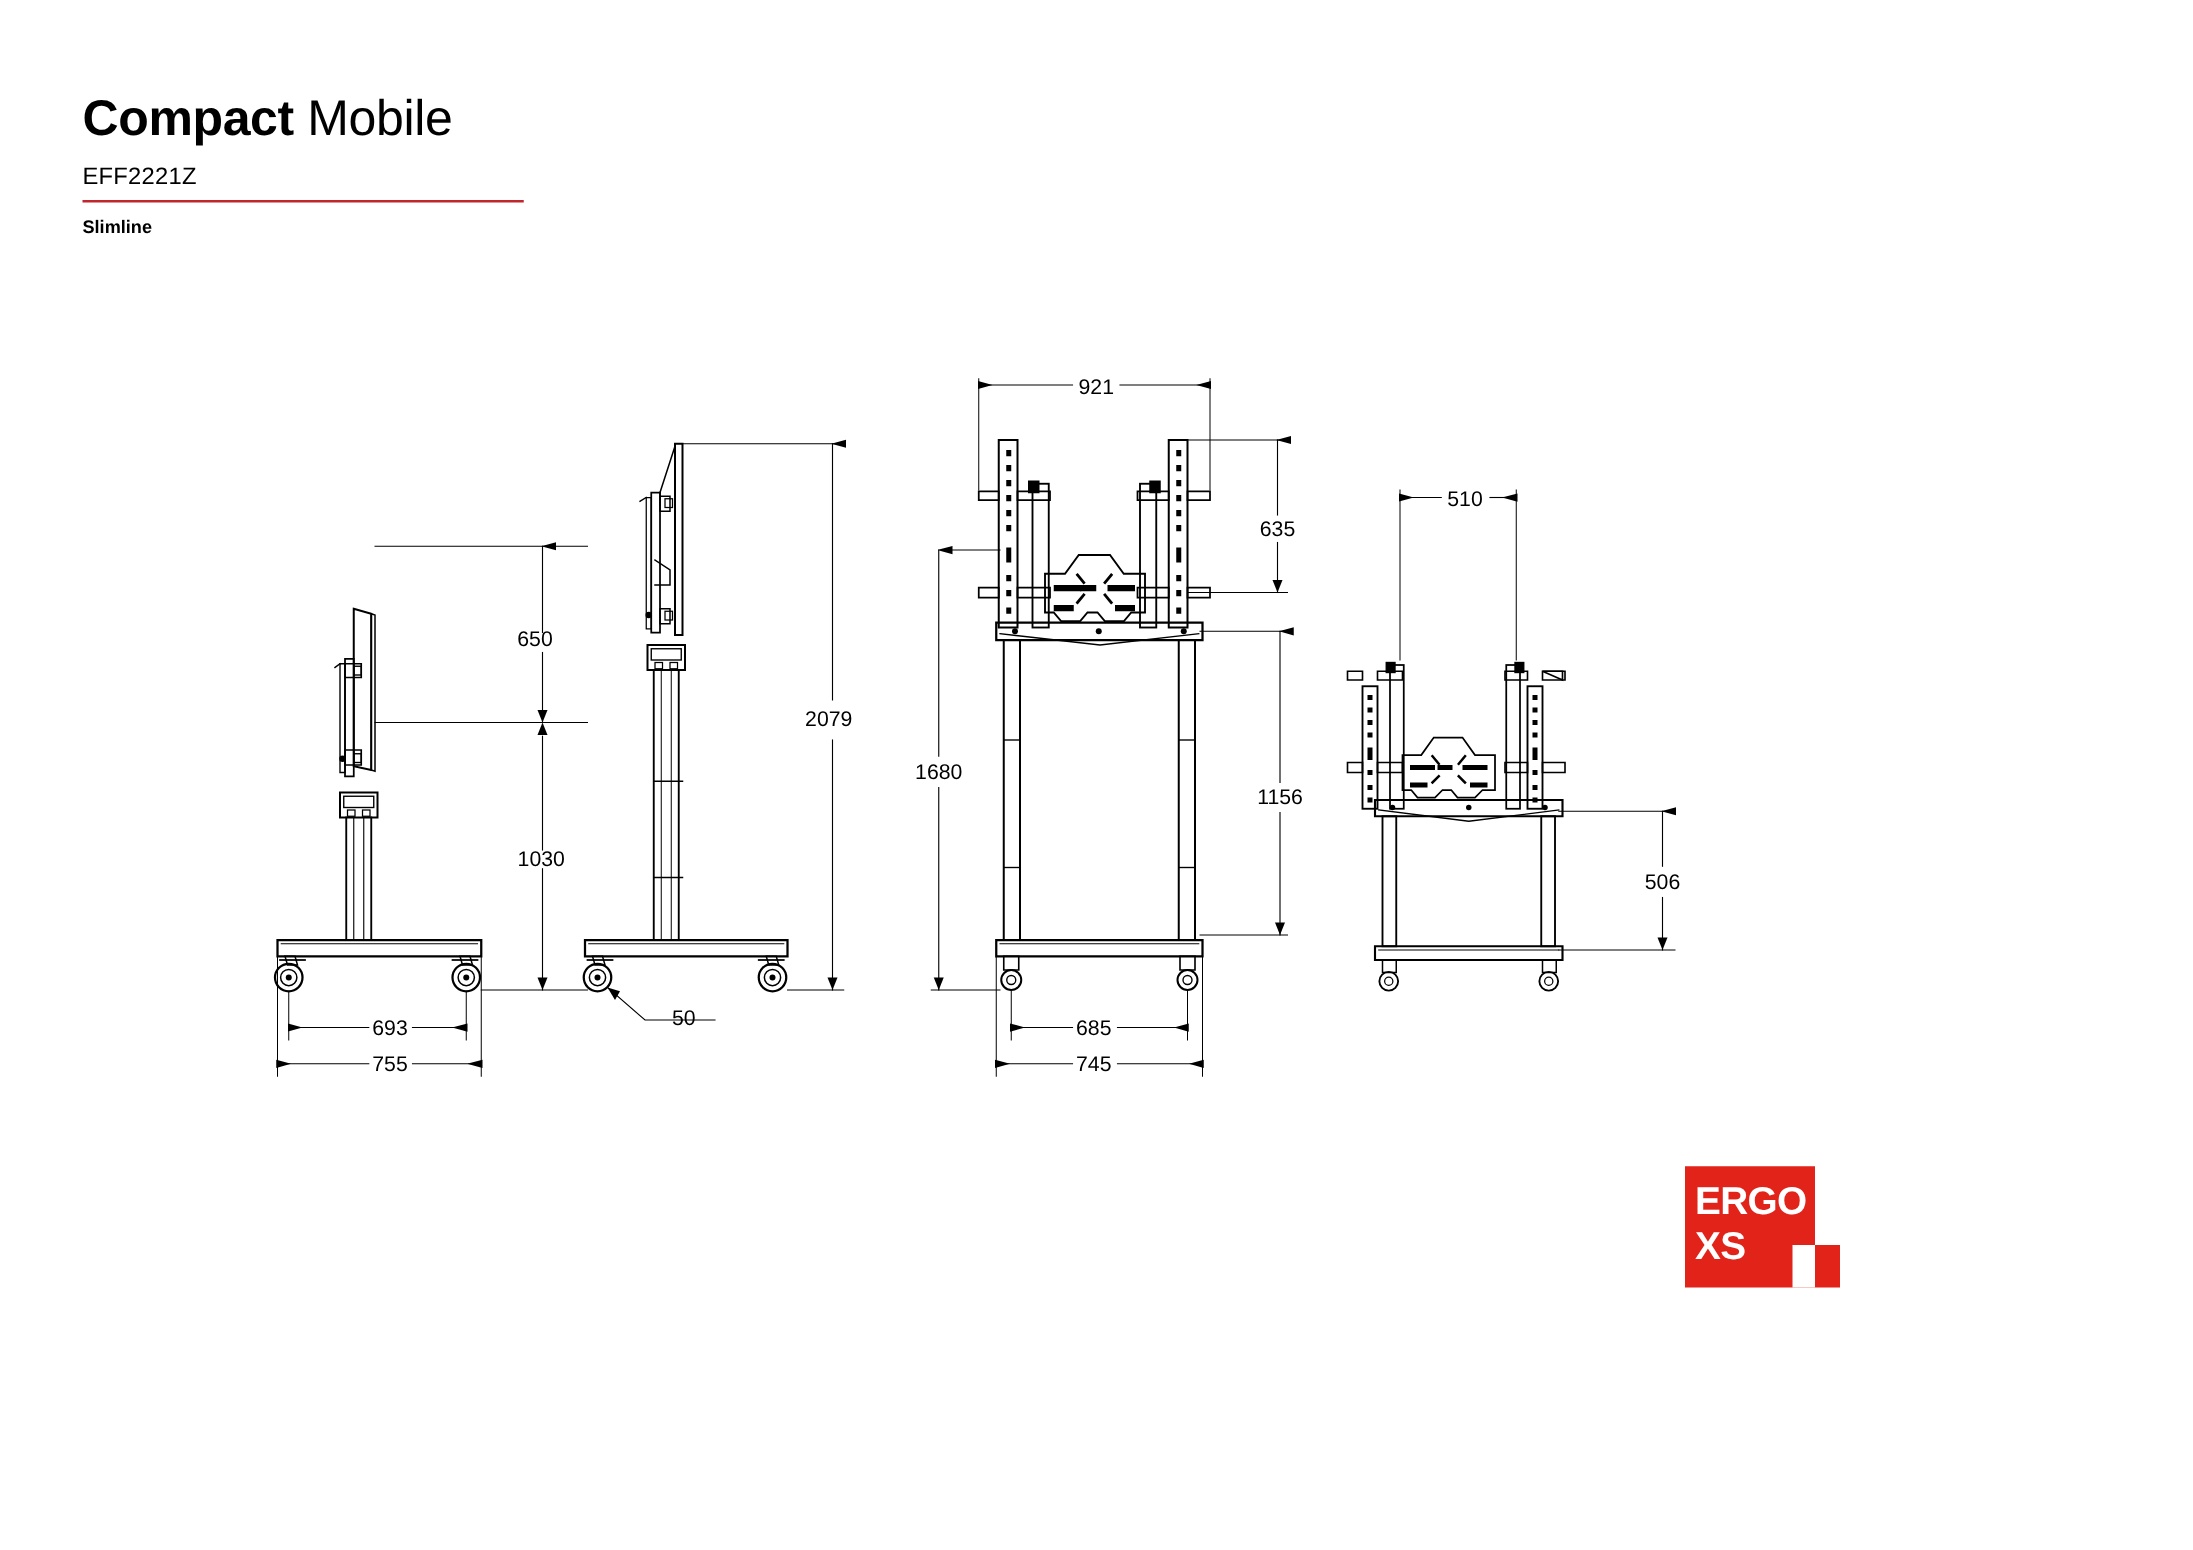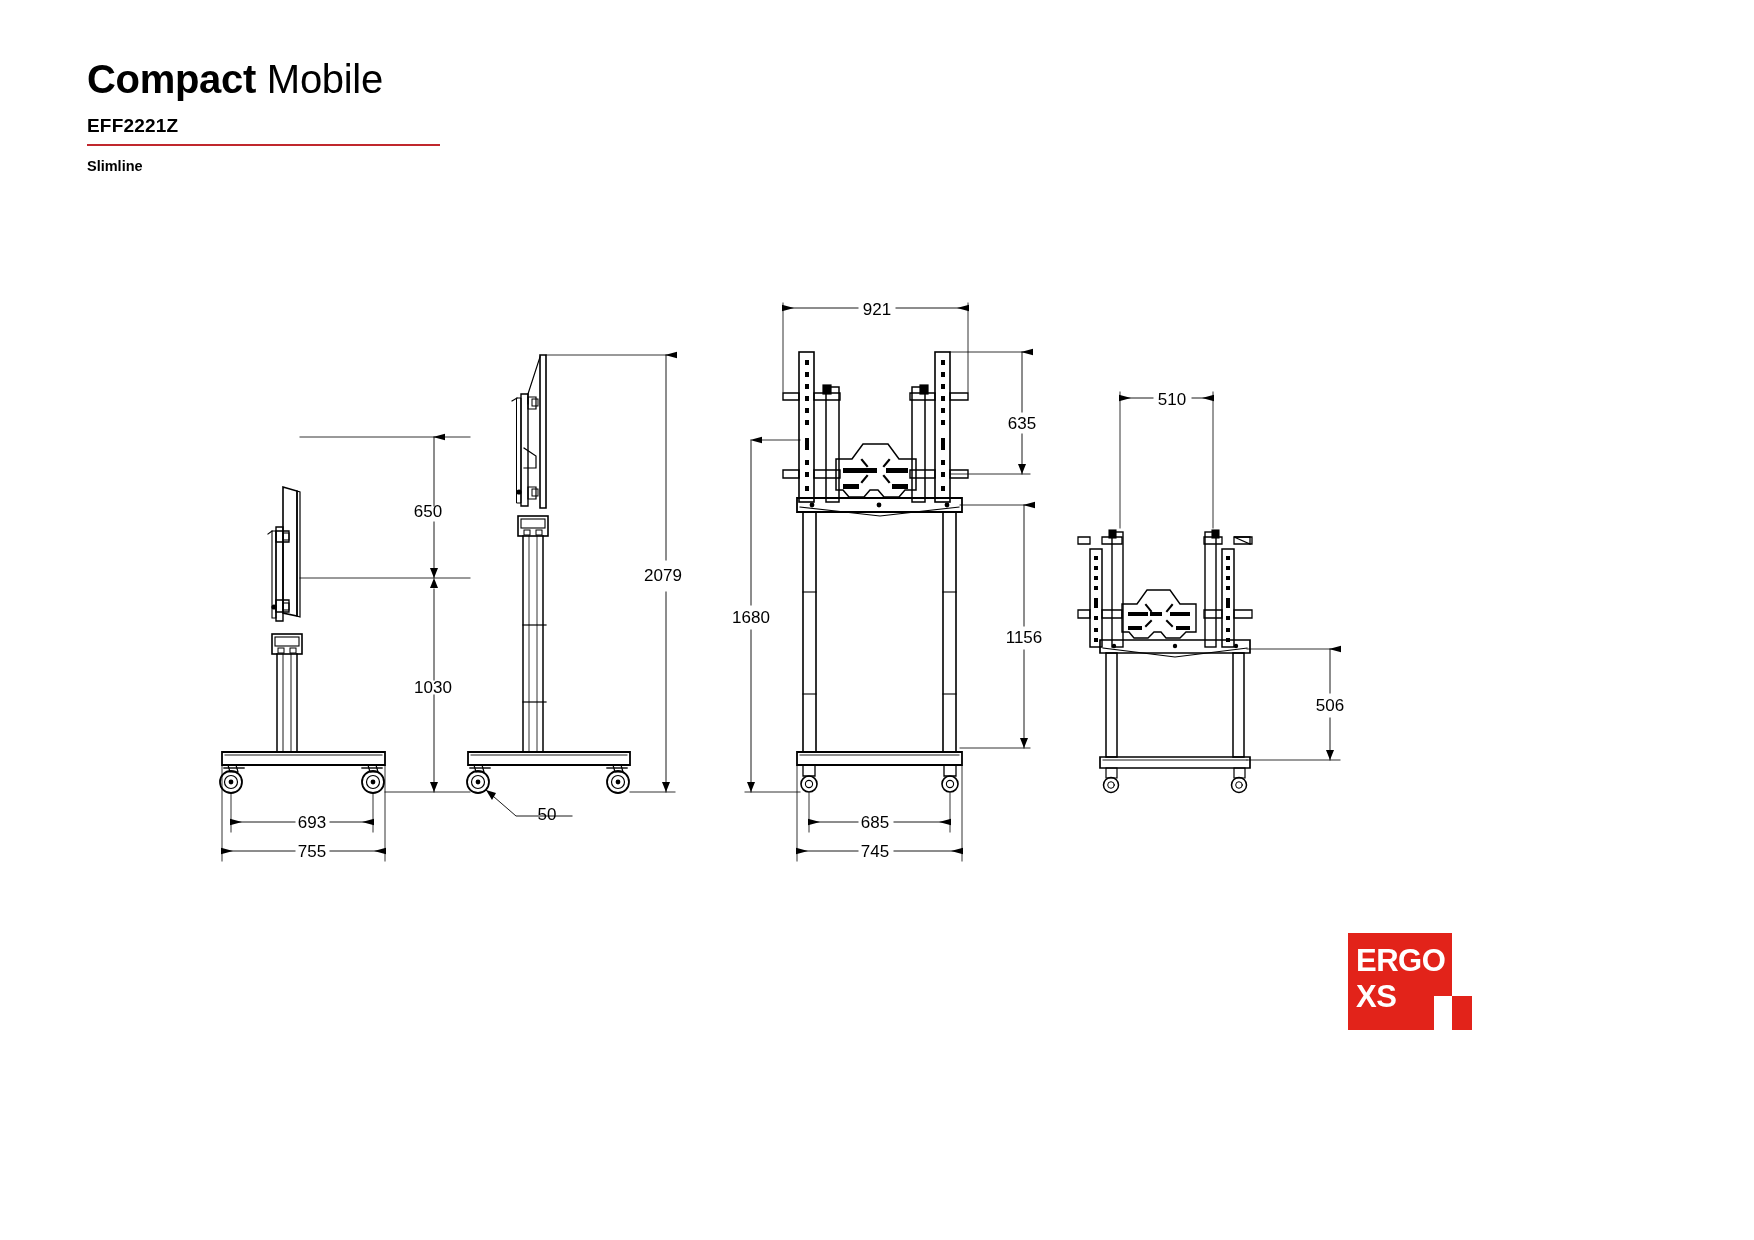--- a/index.html
+++ b/index.html
@@ -16,38 +16,36 @@
     width: 1754px;
     height: 1240px;
     background: #ffffff;
     overflow: hidden;
   }
 
   
   #header {
     position: absolute;
     left: 66px;
-    top: 56px;
+    top: 72px;
     width: 420px;
-    margin-left: 21px;
   }
   #title {
     font-size: 40px;
     line-height: 46px;
     letter-spacing: -0.3px;
     white-space: nowrap;
   }
   #title .bold { font-weight: bold; }
   #title .light { font-weight: normal; }
   #model {
     font-size: 19px;
     line-height: 24px;
     margin-top: 12px;
     letter-spacing: 0.2px;
-    font-weight: bold;
   }
   #rule {
     margin-top: 6px;
     width: 353px;
     height: 2px;
     background: #c0272d;
   }
   #subtitle {
     font-size: 14.5px;
     line-height: 20px;

